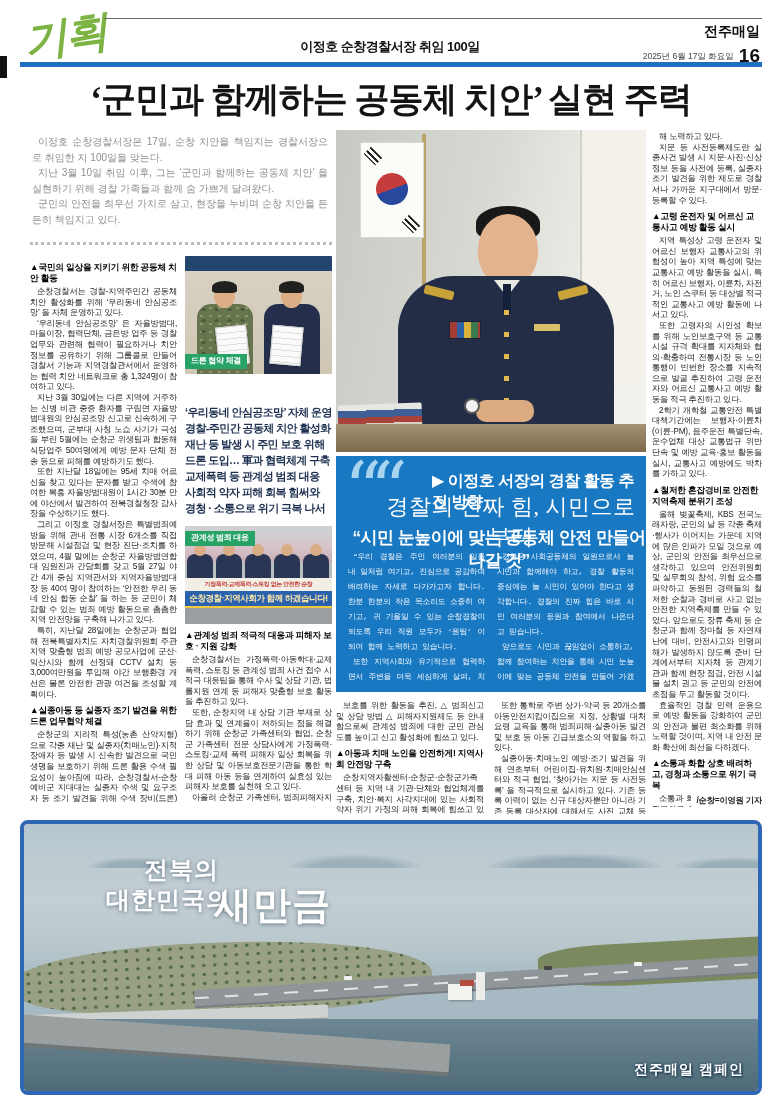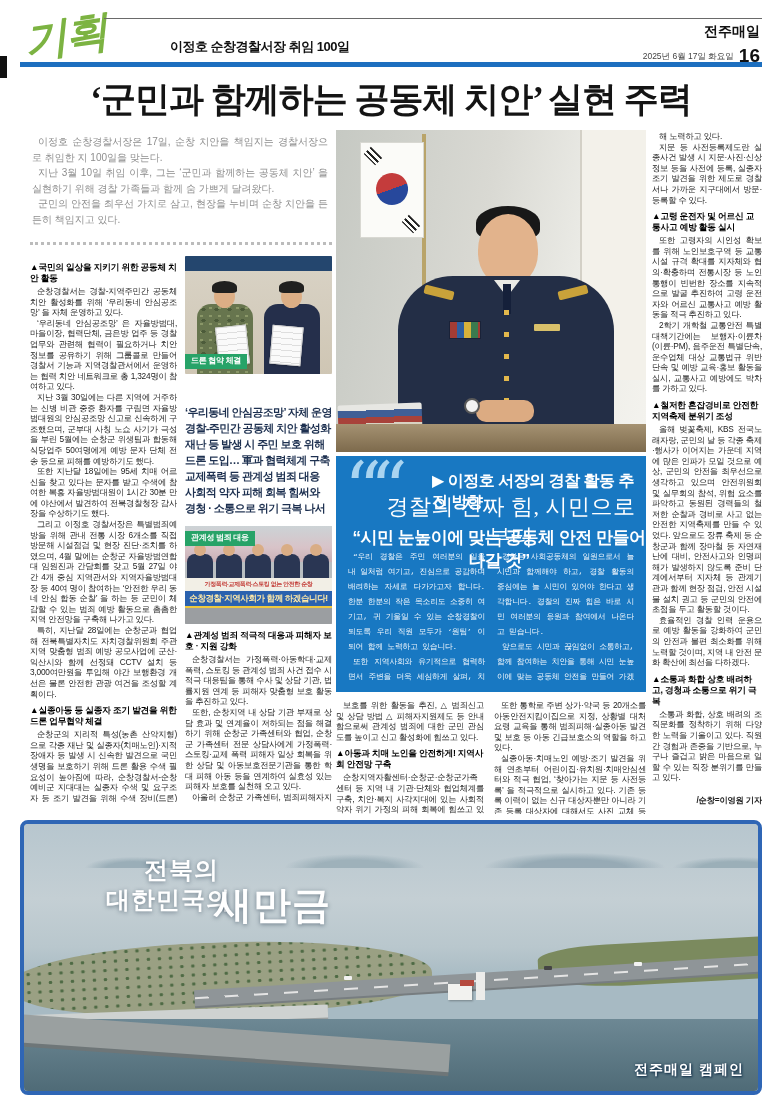--- a/index.html
+++ b/index.html
@@ -4,21 +4,21 @@
 <style>
   html,body{margin:0;padding:0;background:#e8e8e8;}
   .page{position:relative;width:782px;height:1107px;background:#ffffff;margin:0 auto;
         font-family:"Liberation Sans","DejaVu Sans",sans-serif;color:#1c1c1c;overflow:hidden;}
 
   
   .corner-tab{position:absolute;left:0;top:56px;width:7px;height:22px;background:#111;}
   .logo{position:absolute;left:24px;top:8px;font-size:43px;font-weight:800;font-style:italic;
         color:#7cb342;transform:rotate(-8deg);font-family:"DejaVu Serif",serif;letter-spacing:-2px;}
   .top-hairline{position:absolute;left:104px;top:18px;width:658px;height:1px;background:#6a6a6a;}
-  .topic{position:absolute;left:170px;top:38px;width:440px;text-align:left;
+  .topic{position:absolute;left:170px;top:38px;width:440px;text-align:center;
          font-size:13px;font-weight:800;color:#111;letter-spacing:-0.5px;}
   .masthead{position:absolute;right:22px;top:23px;font-size:14px;font-weight:800;color:#111;}
   .dateline{position:absolute;right:22px;top:45px;font-size:8.5px;color:#444;white-space:nowrap;}
   .pageno{font-size:19px;font-weight:800;color:#111;margin-left:5px;vertical-align:-3px;}
   .blue-rule{position:absolute;left:20px;top:62px;width:742px;height:5px;background:#1d6fbf;}
 
   .headline{position:absolute;left:0;top:76px;width:782px;text-align:center;
             font-family:"Liberation Serif","DejaVu Serif",serif;font-size:35px;font-weight:700;
             color:#141414;letter-spacing:-1px;}
 
@@ -297,20 +297,21 @@
   <div class="col col4">
       <p class="body-p">또한 통학로 주변 상가·약국 등 20개소를 아동안전지킴이집으로 지정, 상황별 대처요령 교육을 통해 범죄피해·실종아동 발견 및 보호 등 아동 긴급보호소의 역할을 하고 있다.</p>
       <p class="body-p">실종아동·치매노인 예방·조기 발견을 위해 연초부터 어린이집·유치원·치매안심센터와 적극 협업, ‘찾아가는 지문 등 사전등록’ 을 적극적으로 실시하고 있다. 기존 등록 이력이 없는 신규 대상자뿐만 아니라 기존 등록 대상자에 대해서도 사진 교체 등 적극적으로 실시함으로써 실종아동·치매노인 조기 발견을 위</p>
     </div>
 
   <div class="col col5">
     <div>
         <p class="body-p">해 노력하고 있다.</p>
         <p class="body-p">지문 등 사전등록제도란 실종사건 발생 시 지문·사진·신상정보 등을 사전에 등록, 실종자 조기 발견을 위한 제도로 경찰서나 가까운 지구대에서 방문·등록할 수 있다.</p>
         <h4 class="sec-head">▲고령 운전자 및 어르신 교통사고 예방 활동 실시</h4>
+        <p class="body-p">지역 특성상 고령 운전자 및 어르신 보행자 교통사고의 위험성이 높아 지역 특성에 맞는 교통사고 예방 활동을 실시, 특히 어르신 보행자, 이륜차, 자전거, 노인 스쿠터 등 대상별 적극적인 교통사고 예방 활동에 나서고 있다.</p>
         <p class="body-p">또한 고령자의 시인성 확보를 위해 노인보호구역 등 교통시설 규격 확대를 지자체와 협의·확충하며 전통시장 등 노인 통행이 빈번한 장소를 지속적으로 발굴 추진하여 고령 운전자와 어르신 교통사고 예방 활동을 적극 추진하고 있다.</p>
         <p class="body-p">2학기 개학철 교통안전 특별대책기간에는 보행자·이륜차(이륜·PM), 음주운전 특별단속, 운수업체 대상 교통법규 위반단속 및 예방 교육·홍보 활동을 실시, 교통사고 예방에도 박차를 가하고 있다.</p>
         <h4 class="sec-head">▲철저한 혼잡경비로 안전한 지역축제 분위기 조성</h4>
         <p class="body-p">올해 벚꽃축제, KBS 전국노래자랑, 군민의 날 등 각종 축제·행사가 이어지는 가운데 지역에 많은 인파가 모일 것으로 예상, 군민의 안전을 최우선으로 생각하고 있으며 안전위원회 및 실무회의 참석, 위험 요소를 파악하고 동원된 경력들의 철저한 순찰과 경비로 사고 없는 안전한 지역축제를 만들 수 있었다. 앞으로도 장류 축제 등 순창군과 함께 장마철 등 자연재난에 대비, 안전사고와 인명피해가 발생하지 않도록 준비 단계에서부터 지자체 등 관계기관과 함께 현장 점검, 안전 시설물 설치 권고 등 군민의 안전에 초점을 두고 활동할 것이다.</p>
         <p class="body-p">효율적인 경찰 인력 운용으로 예방 활동을 강화하여 군민의 안전과 불편 최소화를 위해 노력할 것이며, 지역 내 안전 문화 확산에 최선을 다하겠다.</p>
         <h4 class="sec-head">▲소통과 화합 상호 배려하고, 경청과 소통으로 위기 극복</h4>
         <p class="body-p">소통과 화합, 상호 배려의 조직문화를 정착하기 위해 다양한 노력을 기울이고 있다. 직원 간 경험과 존중을 기반으로, 누구나 즐겁고 밝은 마음으로 일할 수 있는 직장 분위기를 만들고 있다.</p>
       </div>
     <div class="byline-abs">/순창=이영원 기자</div>
   </div>

